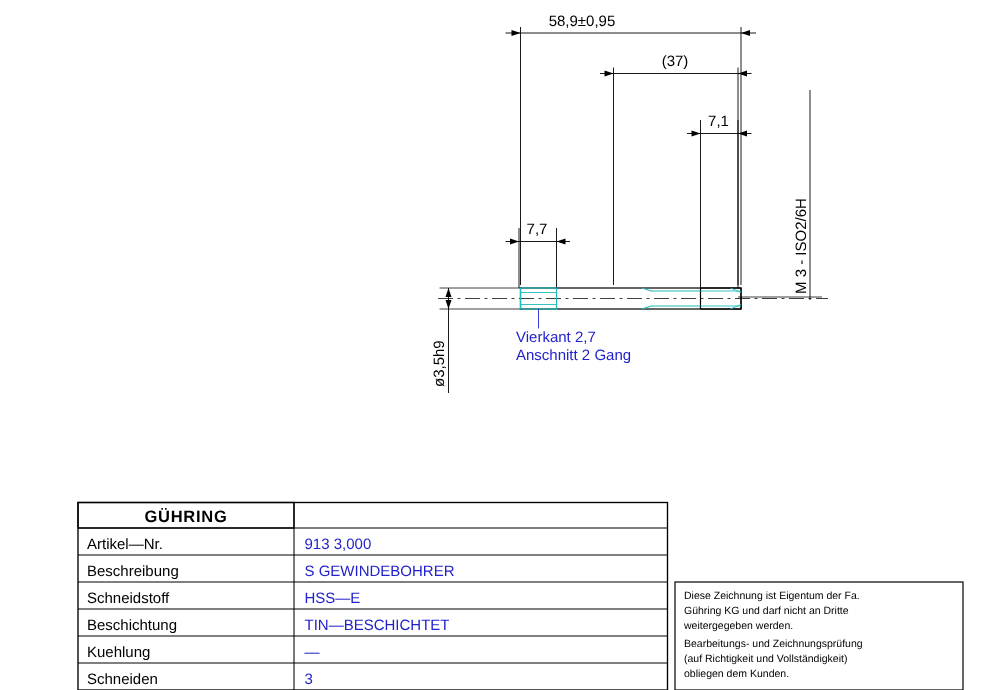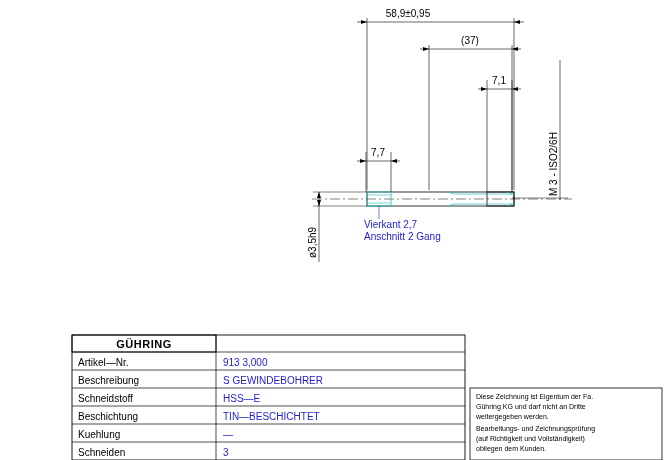--- a/index.html
+++ b/index.html
@@ -12,21 +12,20 @@
     height: 460px;
     position: relative;
     font-family: "Liberation Sans", sans-serif;
     overflow: hidden;
   }
   #stage {
     position: absolute;
     left: 0; top: 0;
     width: 558px;
     height: 460px;
-    margin-left: 20px;
   }
   svg.drawing {
     position: absolute;
     left: 0; top: 0;
     width: 670px;
     height: 460px;
   }
   .dim-text {
     font-family: "Liberation Sans", sans-serif;
     font-size: 10px;

